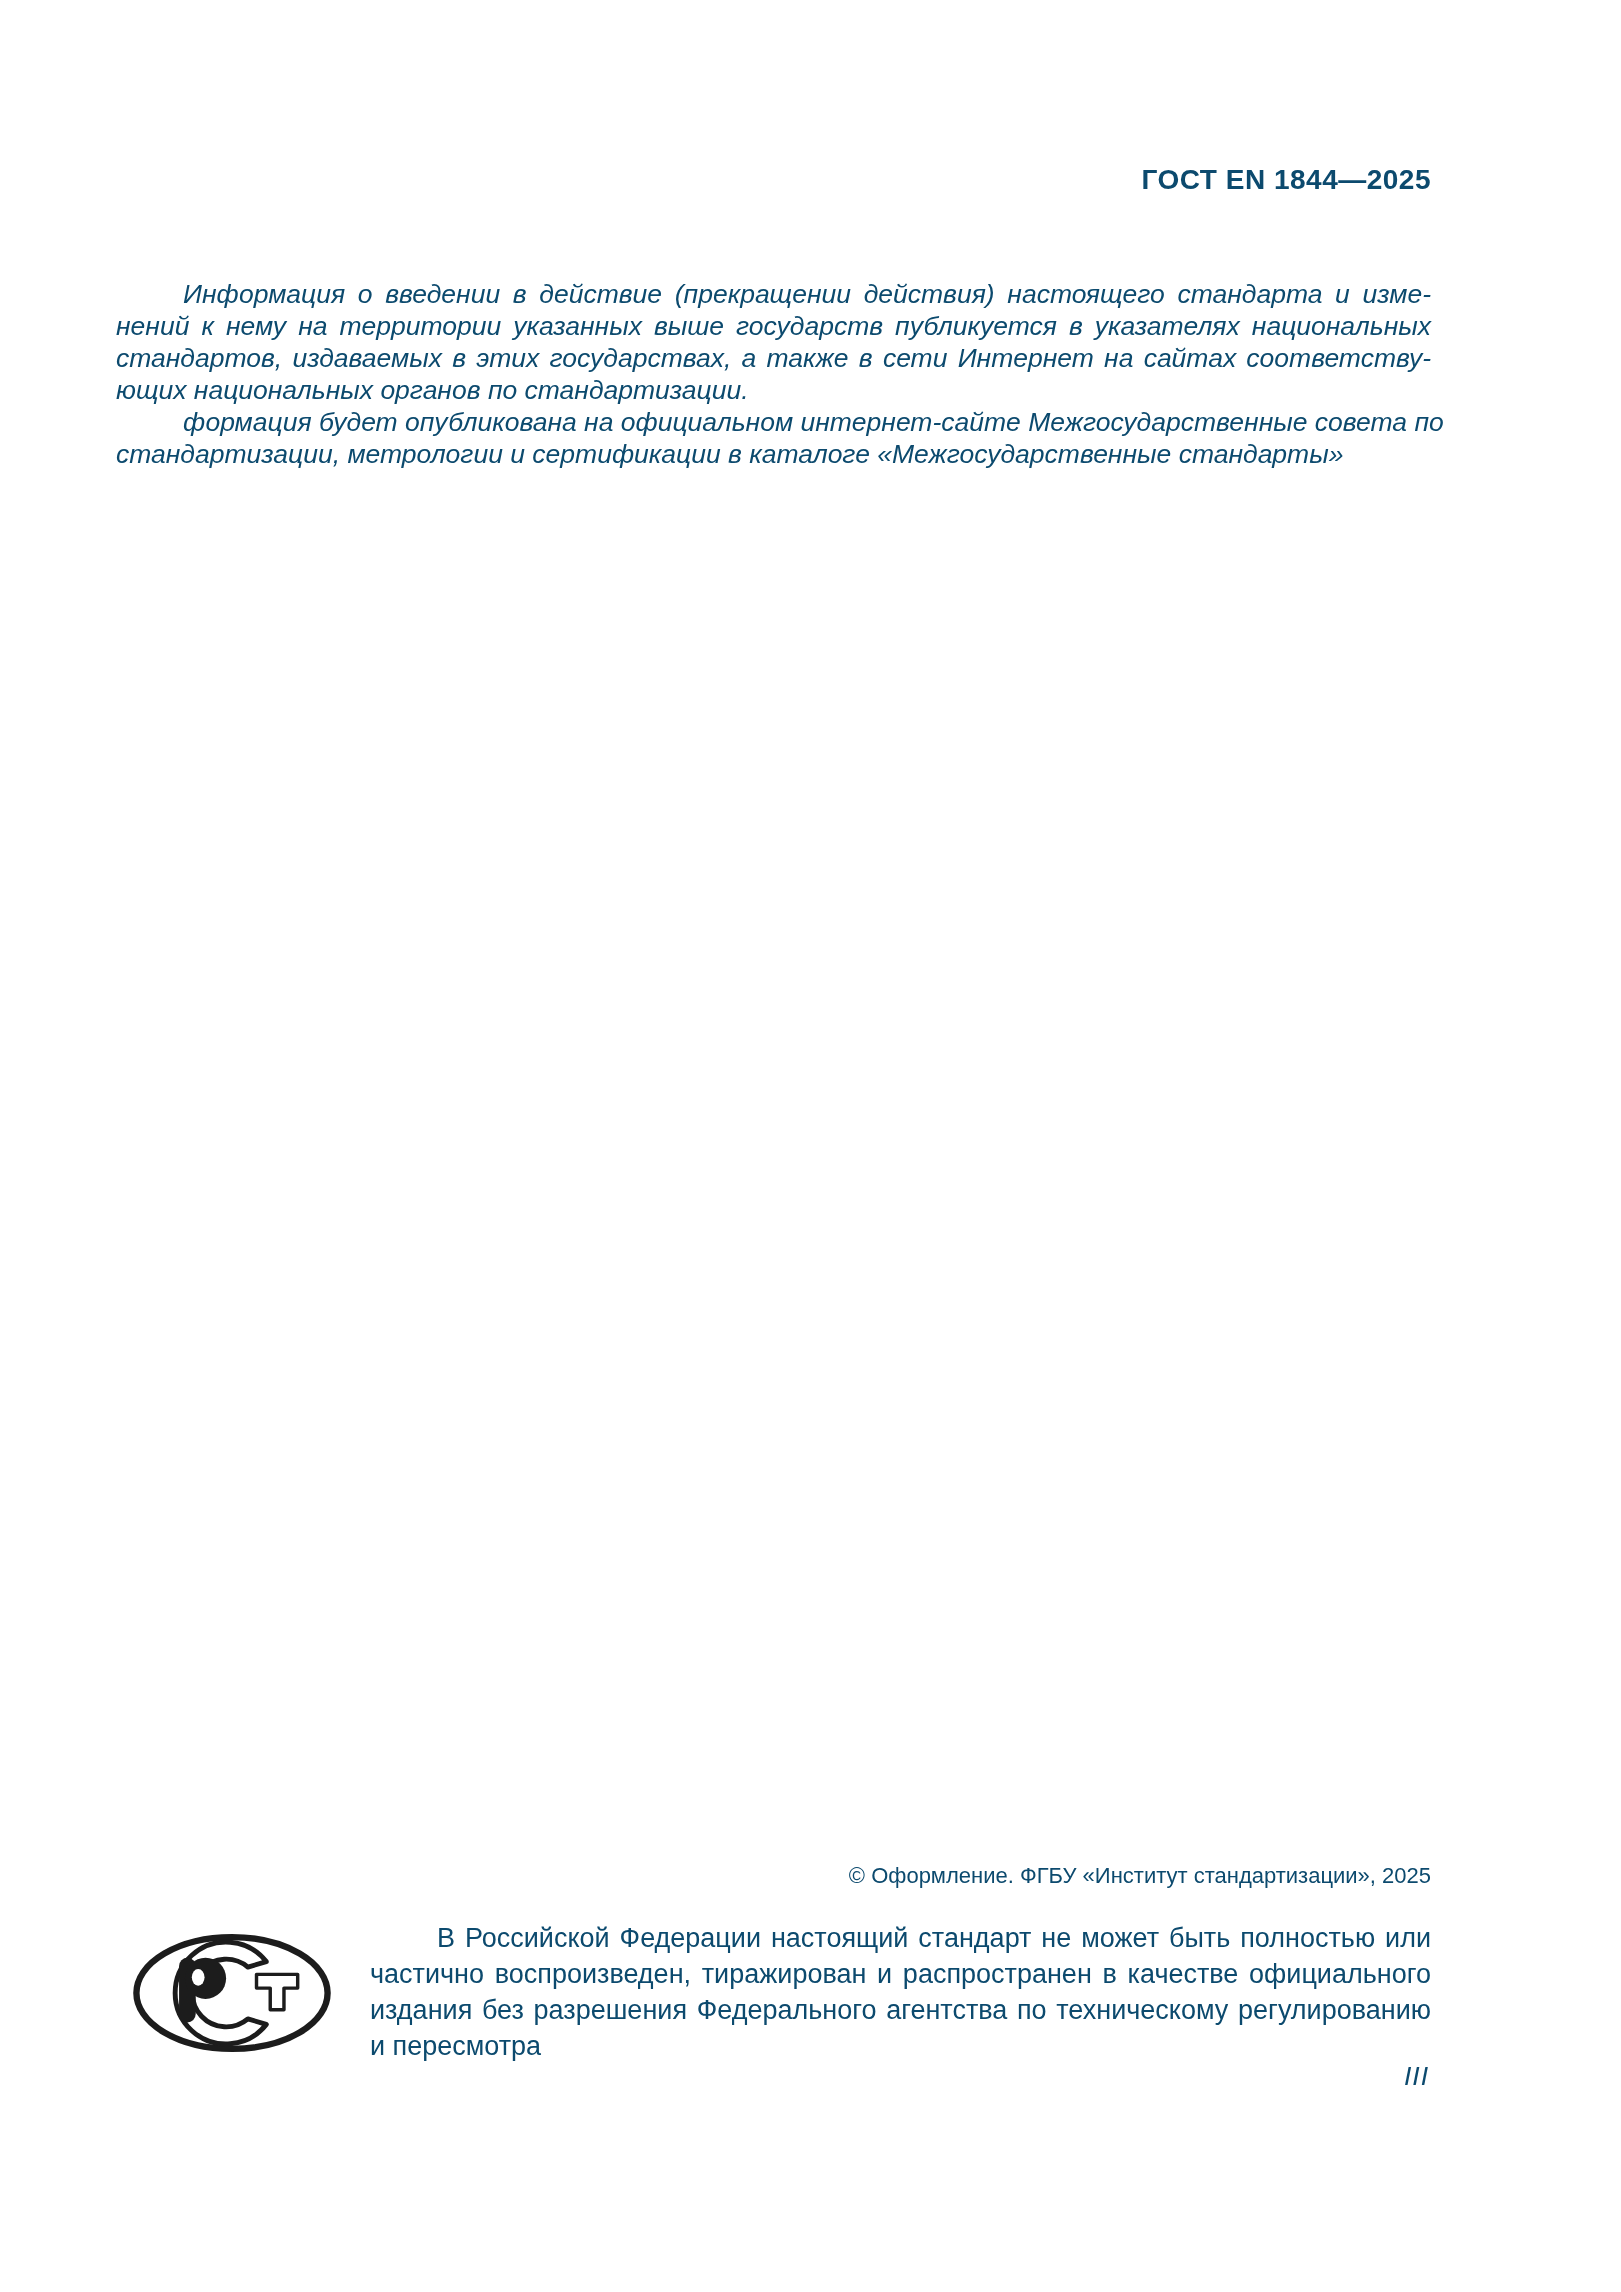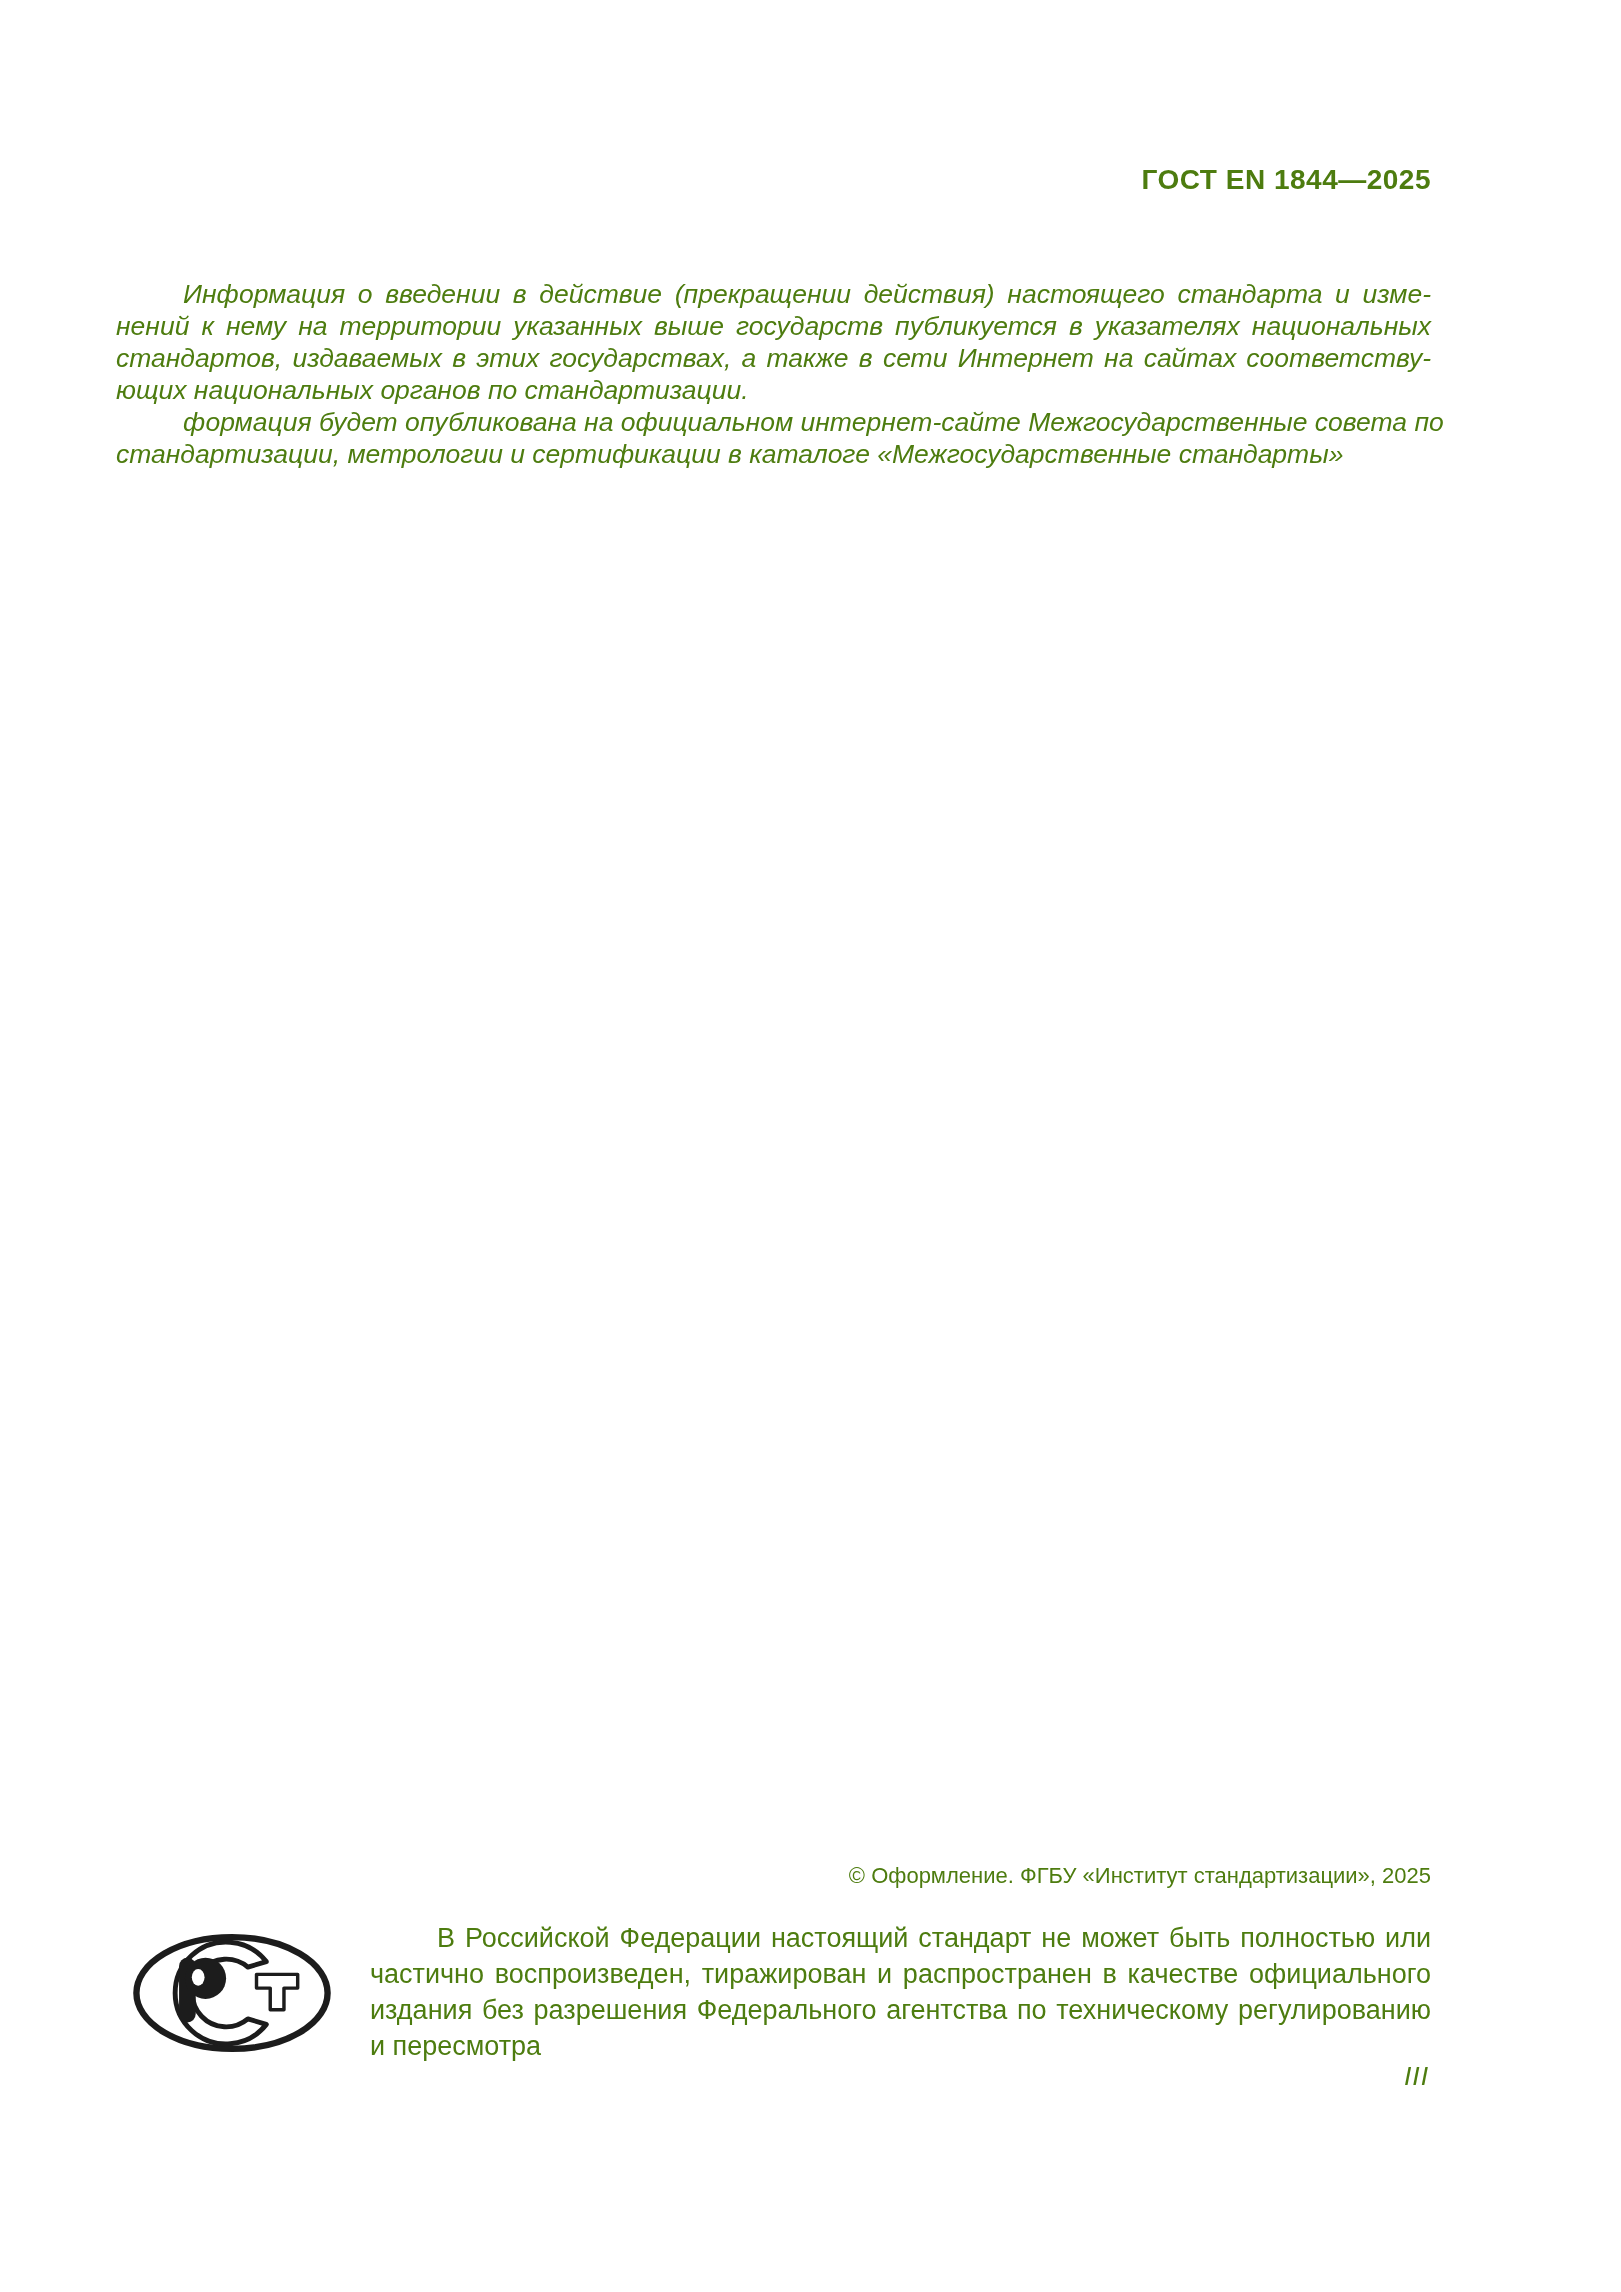--- a/index.html
+++ b/index.html
@@ -2,21 +2,21 @@
 <html><head>
 <meta charset="utf-8">
 <style>
   * { margin: 0; padding: 0; box-sizing: border-box; }
   html, body { background: #ffffff; }
   .page {
     position: relative;
     width: 1621px;
     height: 2293px;
     background: #ffffff;
-    color: #4d7c0f;
+    color: #0c4a6e;
     font-family: "Liberation Sans", sans-serif;
     overflow: hidden;
   }
   .doc-header {
     position: absolute;
     top: 164px;
     right: 190px;
     font-size: 28px;
     font-weight: bold;
     letter-spacing: 0.5px;

